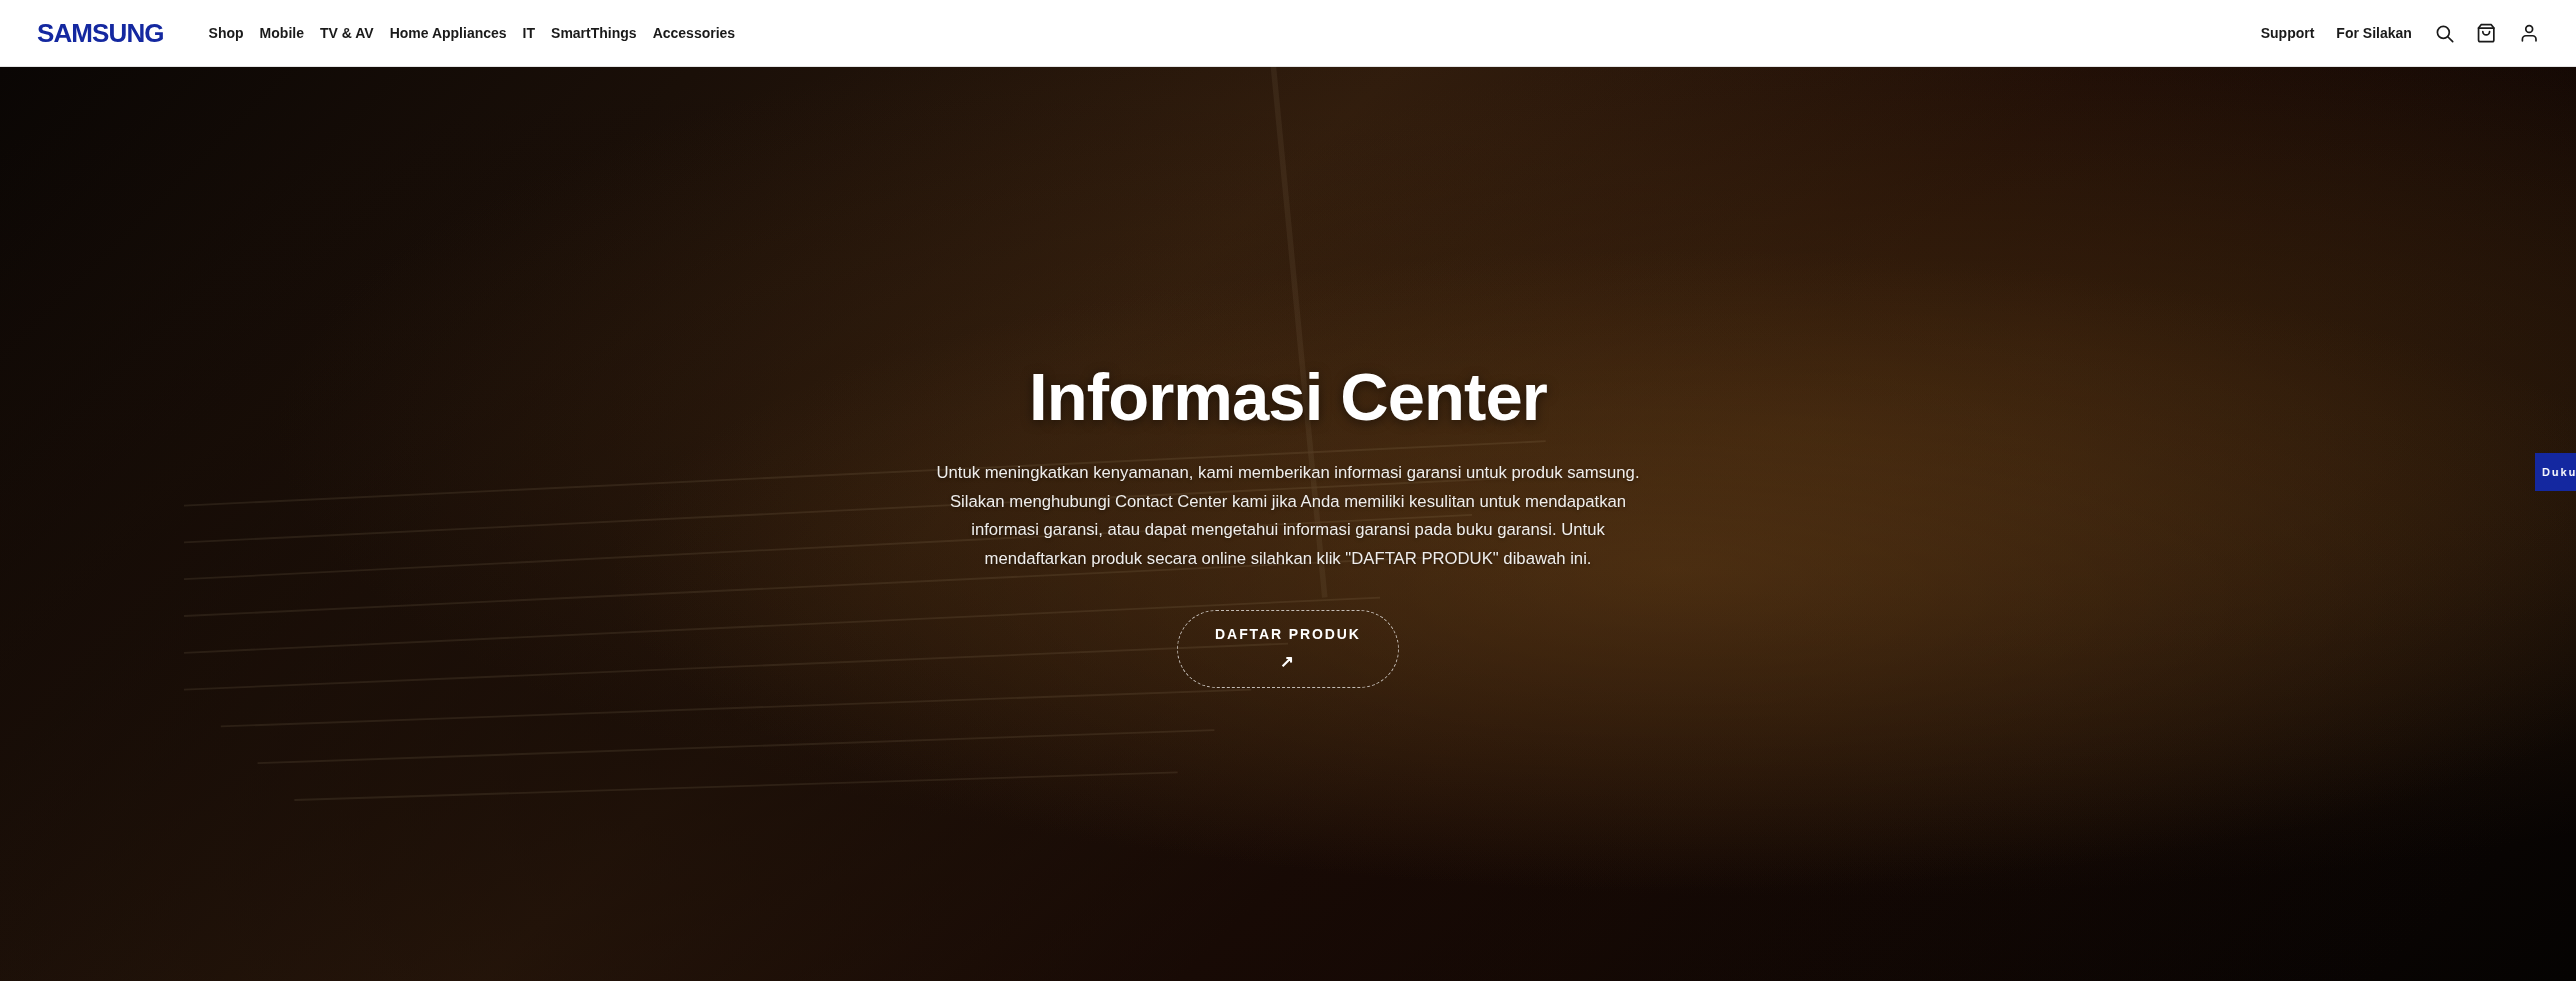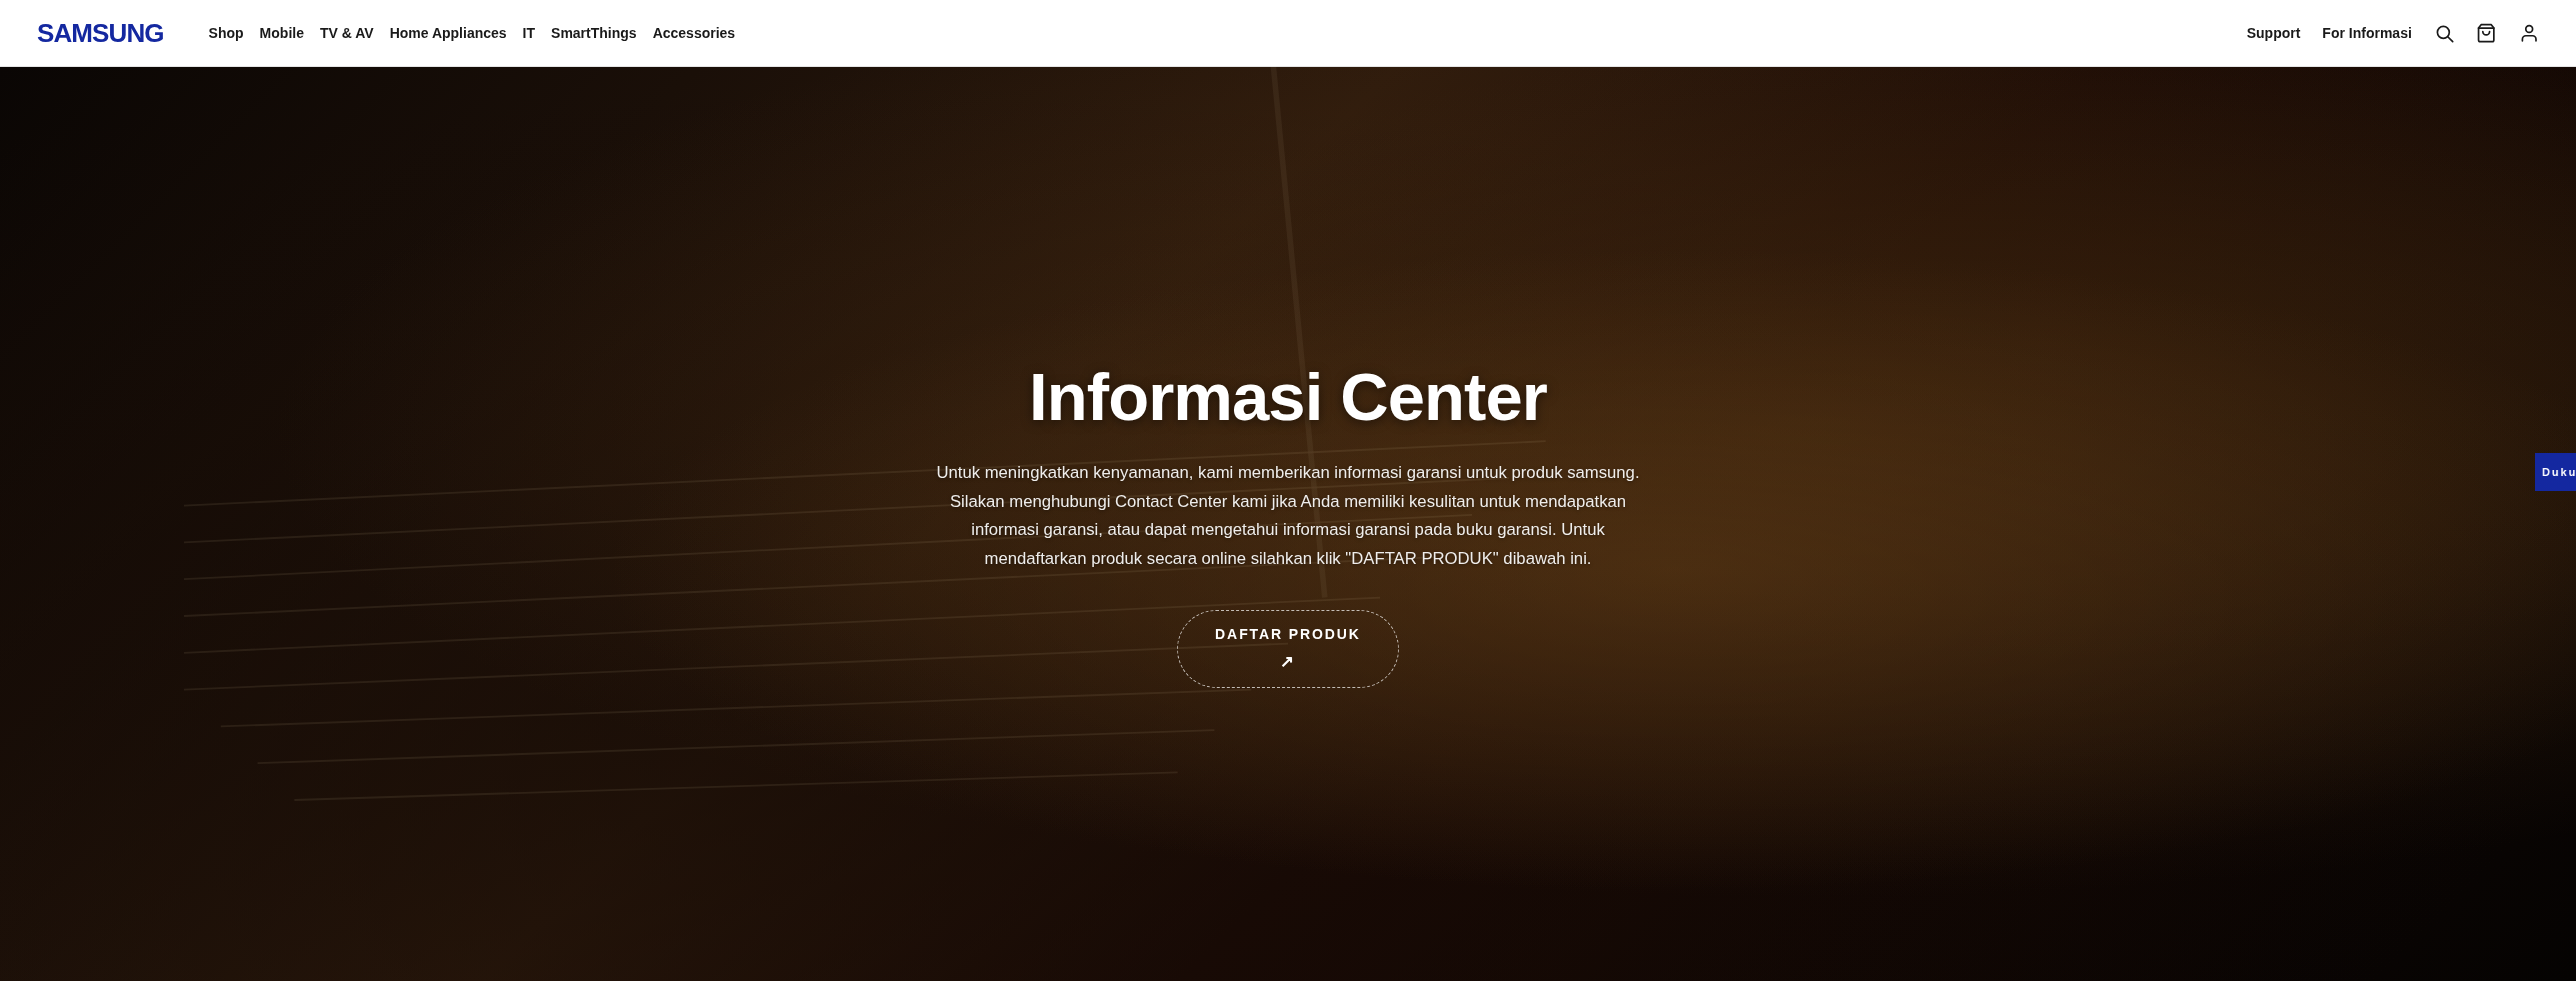--- a/index.html
+++ b/index.html
@@ -183,21 +183,21 @@
     <a class="nav-item">Mobile</a>
     <a class="nav-item">TV &amp; AV</a>
     <a class="nav-item">Home Appliances</a>
     <a class="nav-item">IT</a>
     <a class="nav-item">SmartThings</a>
     <a class="nav-item">Accessories</a>
   </nav>
 
   <div class="header-right">
     <span class="header-right-link">Support</span>
-    <span class="header-right-link">For Informasi</span>
+    <span class="header-right-link">For Silakan</span>
     <span class="header-icon">
       <svg width="20.4" height="20.4" viewBox="0 0 24 24" fill="none" stroke="#1a1a1a" stroke-width="2" stroke-linecap="round">
         <circle cx="11" cy="11" r="7"></circle>
         <line x1="16.5" y1="16.5" x2="22" y2="22"></line>
       </svg>
     </span>
     <span class="header-icon">
       <svg width="20.4" height="20.4" viewBox="0 0 24 24" fill="none" stroke="#1a1a1a" stroke-width="2" stroke-linecap="round" stroke-linejoin="round">
         <path d="M6 2L3 6v14a2 2 0 002 2h14a2 2 0 002-2V6l-3-4z"></path>
         <line x1="3" y1="6" x2="21" y2="6"></line>

